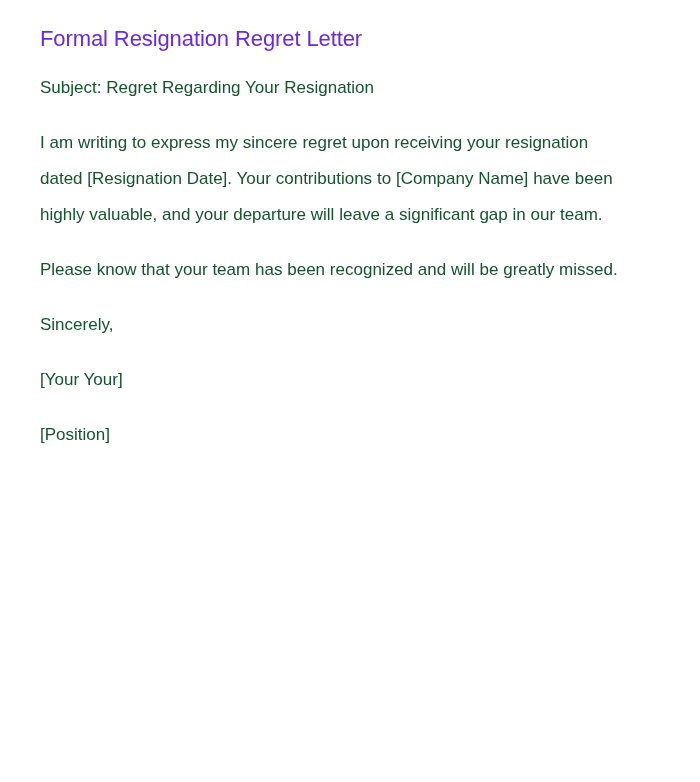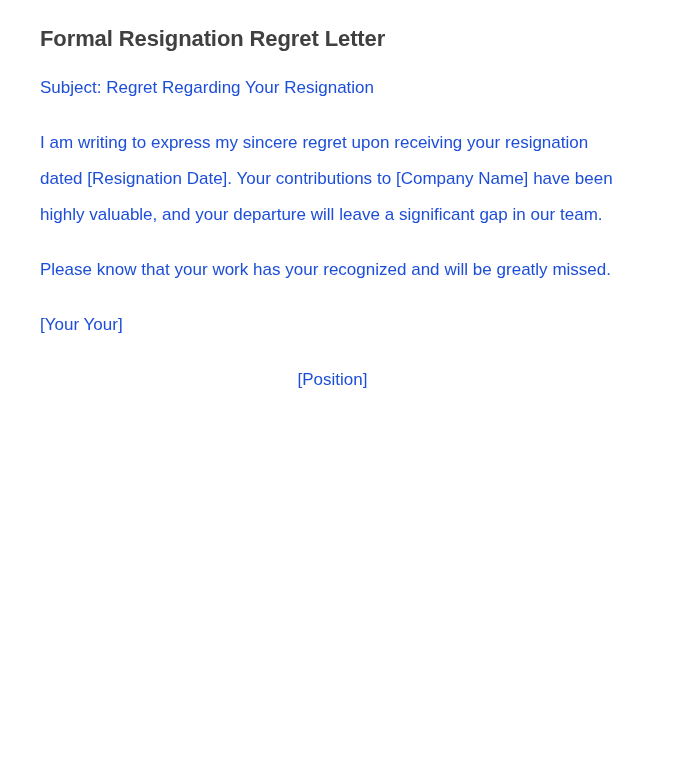--- a/index.html
+++ b/index.html
@@ -18,55 +18,55 @@
   }
   .page {
     box-sizing: border-box;
     width: 700px;
     height: 782px;
     padding: 24px 75px 0 40px;
     background: #ffffff;
   }
   .doc-title {
     font-size: 22px;
-    font-weight: 700;
+    font-weight: 400;
     line-height: 30px;
     letter-spacing: -0.1px;
-    color: #404040;
+    color: #6d28d9;
     margin: 0 0 16px 0;
     max-width: 586px;
   }
   .para {
     font-size: 17px;
     font-weight: 400;
     line-height: 36px;
-    color: #1d4ed8;
+    color: #14532d;
     margin: 0 0 19px 0;
     max-width: 586px;
     text-align: left;
     word-spacing: 0.1px;
   }
   .para:last-child {
     margin-bottom: 0;
-    text-align: center;
   }
 </style>
 </head>
 <body>
 
 <div class="page">
 
   <h1 class="doc-title">Formal Resignation Regret Letter</h1>
 
   <p class="para">Subject: Regret Regarding Your Resignation</p>
 
 
   <p class="para">I am writing to express my sincere regret upon receiving your resignation dated [Resignation Date]. Your contributions to [Company Name] have been highly valuable, and your departure will leave a significant gap in our team.</p>
 
 
-  <p class="para">Please know that your work has your recognized and will be greatly missed.</p>
+  <p class="para">Please know that your team has been recognized and will be greatly missed.</p>
 
+  <p class="para">Sincerely,</p>
 
   <p class="para">[Your Your]</p>
 
   <p class="para">[Position]</p>
 
 </div>
 
 </body></html>

